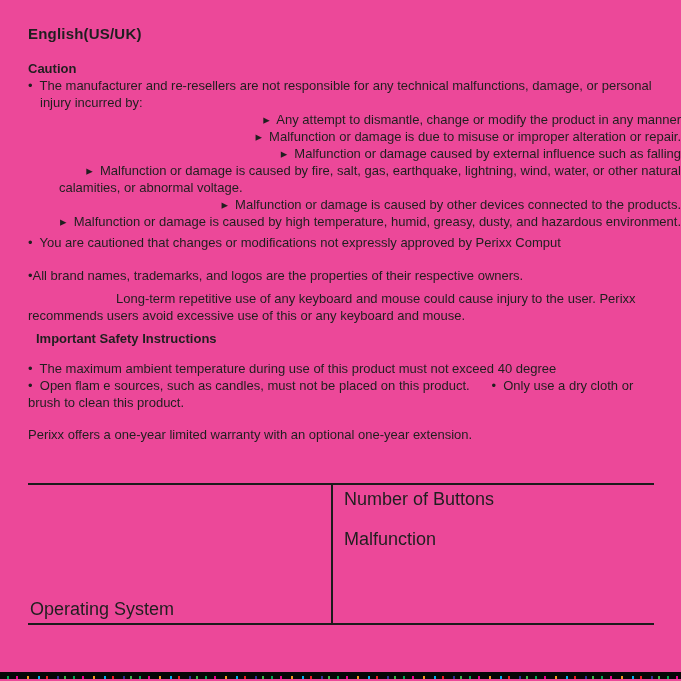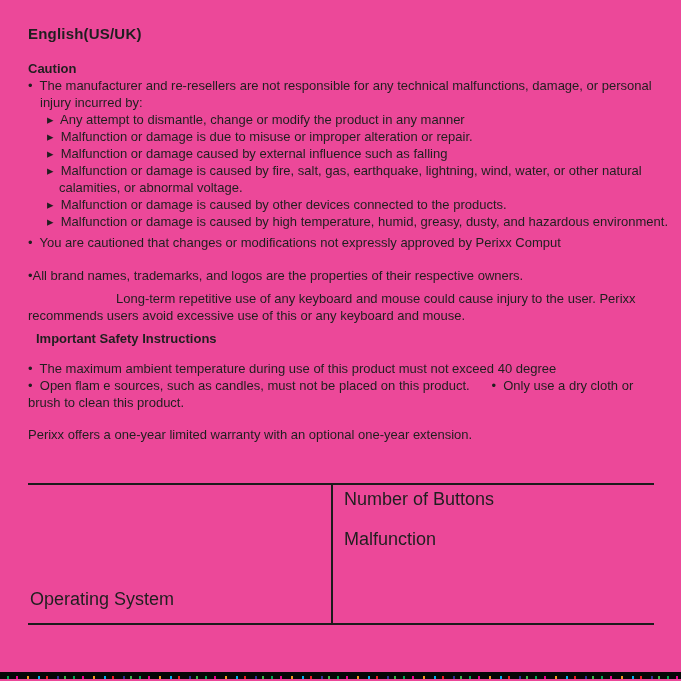--- a/index.html
+++ b/index.html
@@ -5,35 +5,35 @@
   html,body{margin:0;padding:0;background:#ffffff;}
   body{width:681px;height:681px;position:relative;overflow:hidden;
        font-family:"Liberation Sans",sans-serif;color:#1f1f1f;}
   .page{position:absolute;left:0;top:0;width:681px;height:681px;background:#ec4899;}
   .doc{position:absolute;left:28px;top:24px;right:0;
        font-size:13px;line-height:17px;}
   .line{white-space:nowrap;}
   .h1{font-size:15px;font-weight:700;line-height:19px;letter-spacing:.2px;}
   .b{font-weight:700;}
   .l0c{padding-left:12px;}
-  .l1{padding-left:19px;}
+  .l1{padding-left:19px;text-align:right;}
   .l1c{padding-left:31px;}
   .ind{padding-left:80px;}
   .mt4{margin-top:4px;}  .mt6{margin-top:6px;margin-left:8px;}
   .mt13{margin-top:13px;}.mt15{margin-top:15px;}
   .mt16{margin-top:16px;}.mt17{margin-top:17px;}
   
   .spec-table{position:absolute;left:28px;top:483px;width:626px;height:138px;
        border-top:2px solid #1b1b1b;border-bottom:2px solid #1b1b1b;
        font-size:18px;line-height:17px;}
   .spec-divider{position:absolute;left:303px;top:0;bottom:0;width:2px;background:#1b1b1b;}
   .cell-label{position:absolute;white-space:nowrap;}
   .lbl-buttons{left:316px;top:6px;}
   .lbl-accel{left:316px;top:46px;}
-  .lbl-os{left:2px;top:106px;}
+  .lbl-os{left:2px;top:116px;}
   
   .noise-band{position:absolute;left:0;top:672px;width:681px;height:7px;background:#060606;}
   .noise-band::after{content:"";position:absolute;left:0;right:0;bottom:0;height:3px;
        background:repeating-linear-gradient(90deg,
          #060606 0 7px,#00a651 7px 9px,#060606 9px 16px,#ec008c 16px 18px,
          #060606 18px 27px,#f7941d 27px 29px,#060606 29px 38px,#00aeef 38px 40px,
          #060606 40px 46px,#ed1c24 46px 48px,#060606 48px 57px,#2e3192 57px 59px,
          #060606 59px 64px,#39b54a 64px 66px);}
 </style>
 </head>

